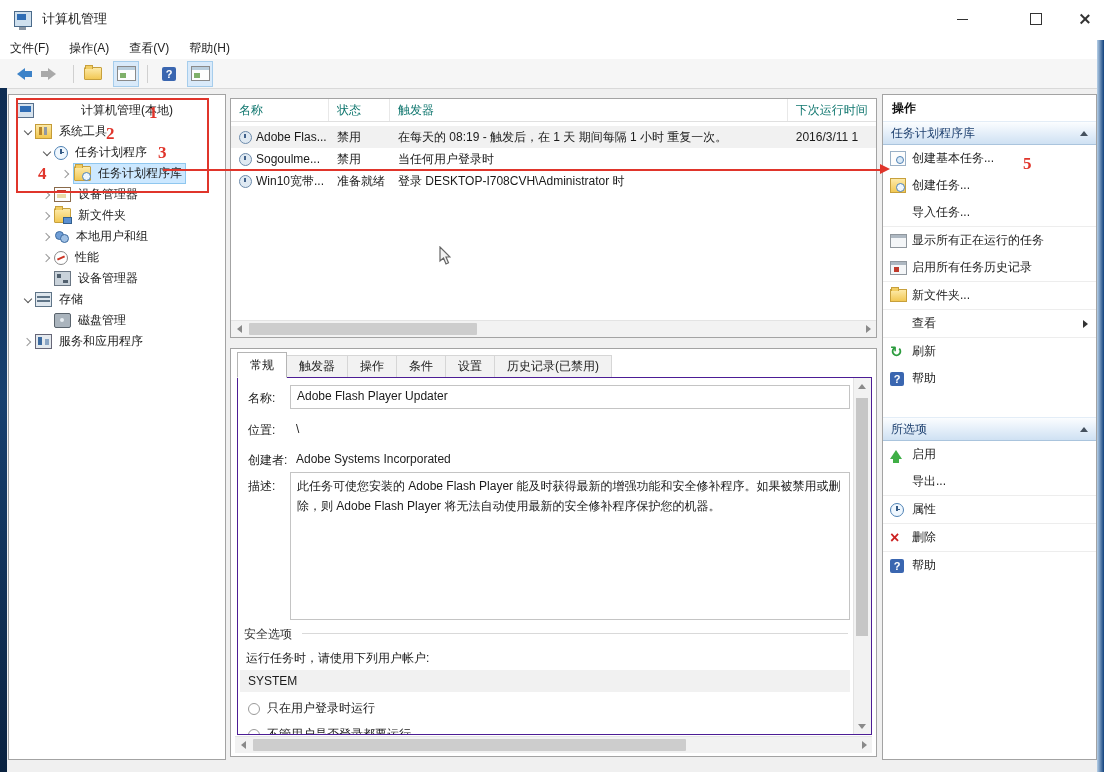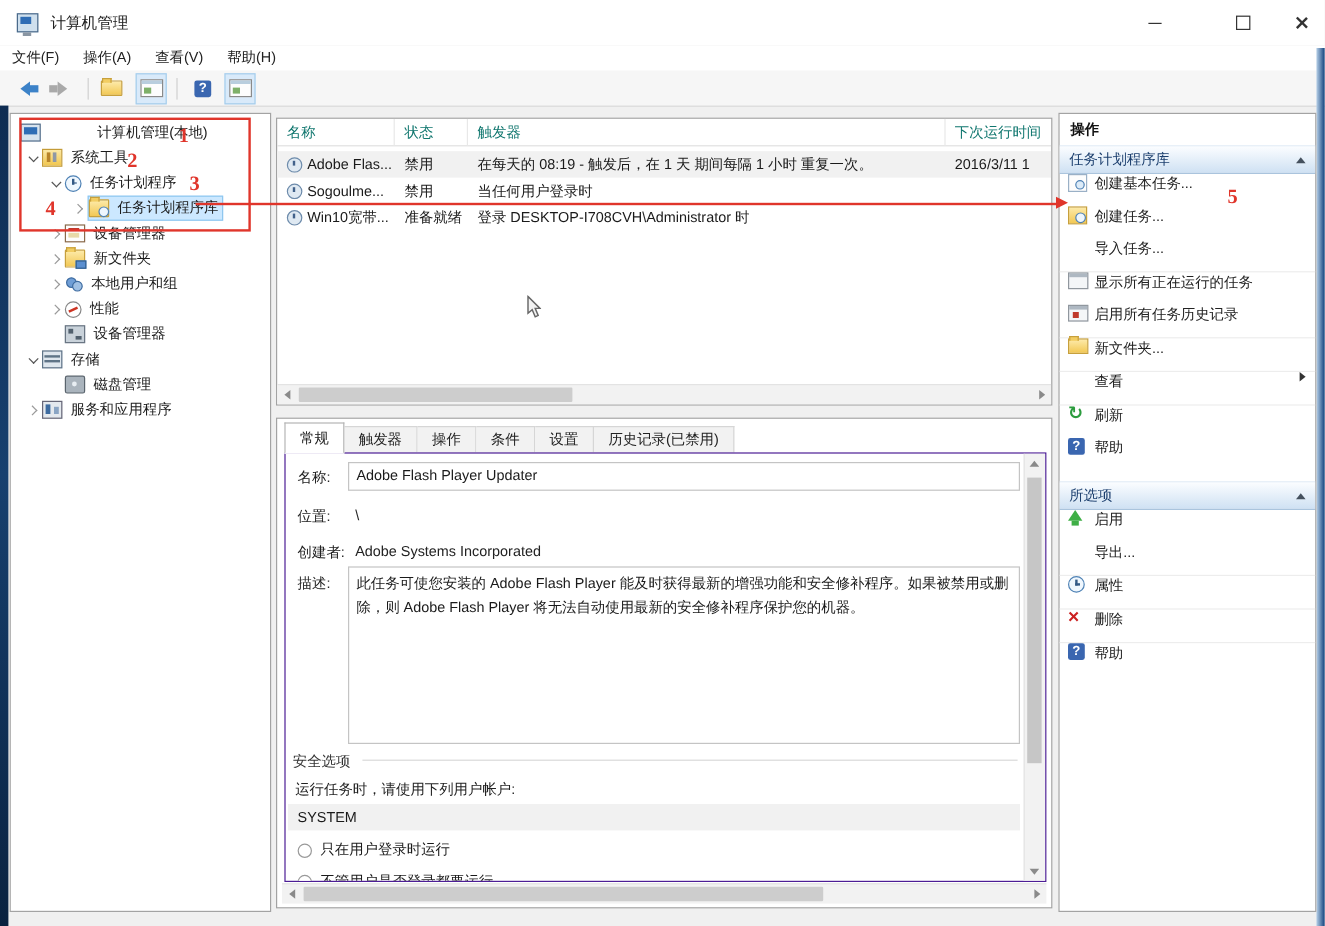--- a/index.html
+++ b/index.html
@@ -111,21 +111,21 @@
   .fld-box{position:absolute;border:1px solid #c4c4c4;background:#fff;box-sizing:border-box;padding:3px 6px;}
   .grp-line{position:absolute;height:1px;background:#d9d9d9;}
   .sys-row{position:absolute;background:#f1f1f1;display:flex;align-items:center;padding-left:8px;box-sizing:border-box;}
   .radio{width:12px;height:12px;border-radius:50%;border:1px solid #9a9a9a;background:#fff;flex:none;margin-right:7px;box-sizing:border-box;}
   .radio-row{position:absolute;display:flex;align-items:center;justify-content:flex-end;}
   
   .actions{left:882px;top:94px;width:215px;height:666px;box-sizing:border-box;}
   .act-title{height:26px;display:flex;align-items:center;padding-left:9px;font-weight:bold;color:#111;}
   .act-head{height:22px;background:linear-gradient(#fbfdff,#cfe1f3);border-top:1px solid #e3edf7;border-bottom:1px solid #aac4dd;display:flex;align-items:center;padding:0 8px;color:#1c3f6e;justify-content:space-between;}
   .collapse-up{width:0;height:0;border-left:4px solid transparent;border-right:4px solid transparent;border-bottom:5px solid #45515e;}
-  .act-item{height:27px;display:flex;align-items:flex-start;padding-left:7px;color:#222;}
+  .act-item{height:27px;display:flex;align-items:center;padding-left:7px;color:#222;}
   .act-item .islot{width:22px;display:flex;align-items:center;justify-content:flex-start;flex:none;}
   .act-item.septop{border-top:1px solid #ededed;}
   .act-item .grow{flex:1;}
   .submenu-arrow{width:0;height:0;border-top:4px solid transparent;border-bottom:4px solid transparent;border-left:5px solid #333;margin-right:8px;}
   .i-basictask{width:14px;height:13px;background:#fdfdfd;border:1px solid #9ab0c6;position:relative;}
   .i-basictask::before{content:"";position:absolute;right:1px;bottom:1px;width:8px;height:8px;border-radius:50%;background:#dcebf8;border:1px solid #4f82b5;box-sizing:border-box;}
   .i-createtask{width:14px;height:13px;background:linear-gradient(#fdeaa9,#f2c854);border:1px solid #c7a03c;position:relative;}
   .i-createtask::before{content:"";position:absolute;right:0;bottom:0;width:7px;height:7px;border-radius:50%;background:#eef6fd;border:1px solid #4f82b5;}
   .i-runwin{width:15px;height:12px;background:#f4f6f8;border:1px solid #90979e;position:relative;}
   .i-runwin::before{content:"";position:absolute;left:0;top:0;width:100%;height:3px;background:#aeb8c2;}
@@ -407,21 +407,21 @@
         <span class="i-refresh">↻</span>
       </span>
     <span>刷新</span>
   </div>
   <div class="act-item">
     <span class="islot">
         <span class="i-help">?</span>
       </span>
     <span>帮助</span>
   </div>
-  <div class="act-head" style="margin-top:9px;text-align:right;">
+  <div class="act-head" style="margin-top:25px;text-align:right;">
     <span>所选项</span>
     <span class="collapse-up"></span>
   </div>
   <div class="act-item">
     <span class="islot">
         <span class="i-enable"></span>
       </span>
     <span>启用</span>
   </div>
   <div class="act-item">

